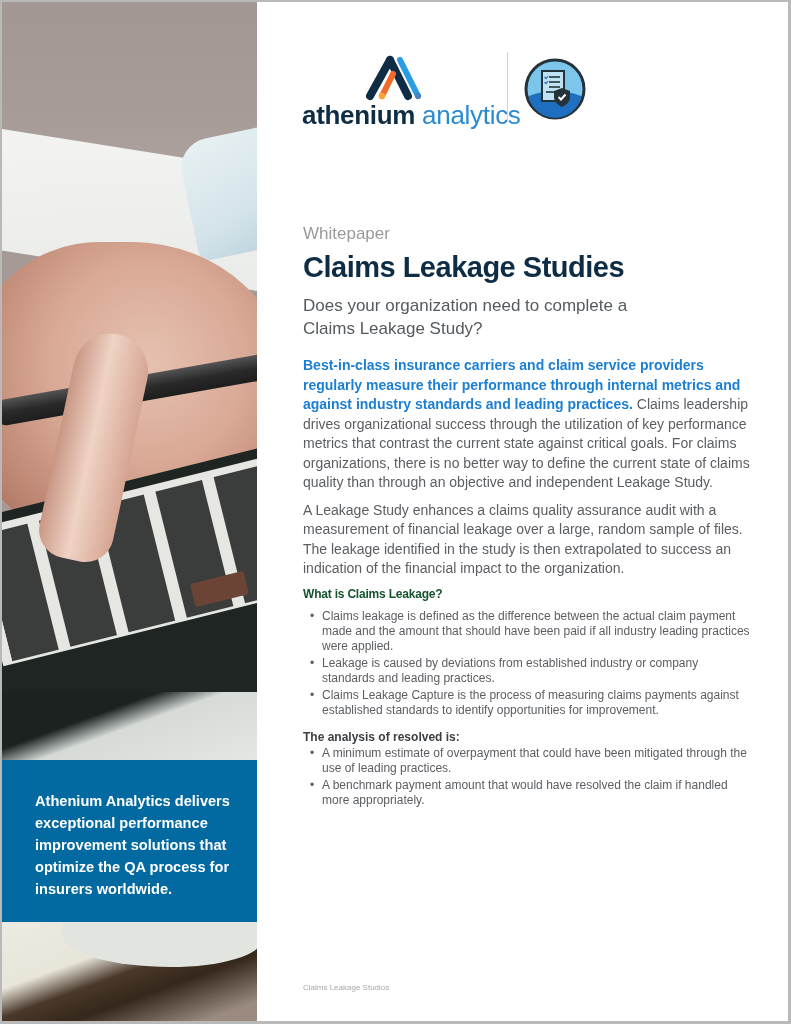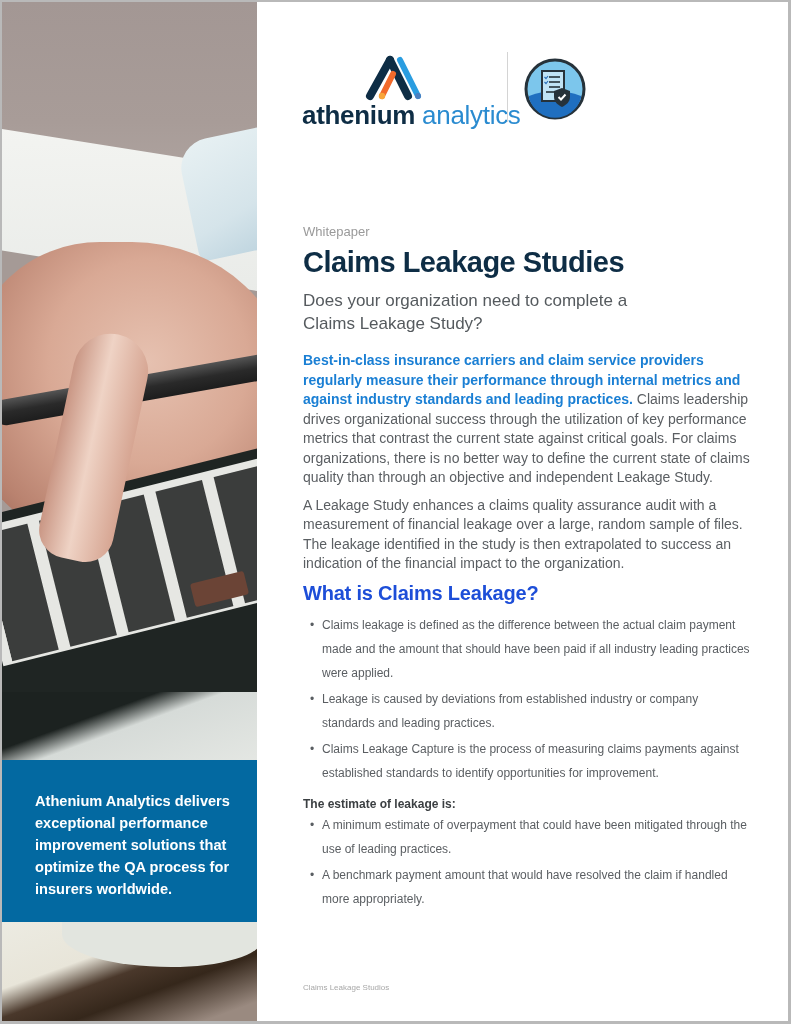--- a/index.html
+++ b/index.html
@@ -61,28 +61,28 @@
     
     .logo-area { position:absolute; left: 300px; top: 48px; width: 300px; height: 80px; }
     .logo-mark { position:absolute; left: 58px; top: 2px; width: 70px; height: 50px; }
     .logo-text { position:absolute; left: 0; top: 50px; font-size: 26px; letter-spacing: -0.3px; white-space: nowrap; text-align: center; }
     .logo-text .b { color:#0e2d45; font-weight: bold; }
     .logo-text .l { color:#2a8bd0; font-weight: normal; }
     .logo-divider { position:absolute; left: 205px; top: 2px; width: 1px; height: 70px; background:#d4d4d4; }
     .badge-icon { position:absolute; left: 222px; top: 8px; width: 62px; height: 62px; }
 
     .content { position:absolute; left: 301px; top: 222px; width: 448px; }
-    .eyebrow { color:#9a9a9a; font-size: 13px; margin-bottom: 6px; }
+    .eyebrow { color:#9a9a9a; font-size: 17px; margin-bottom: 6px; }
     .title { color:#0e2d45; font-size: 29px; font-weight: bold; letter-spacing: -0.5px; line-height: 34px; }
     .subtitle { color:#555a5e; font-size: 17px; line-height: 23px; margin-top: 10px; margin-bottom: 16px; }
     .para { color:#5a5e62; font-size: 14px; line-height: 19.5px; margin-bottom: 8px; }
     .para .lead { color:#1a7fd4; font-weight: bold; }
-    .h2 { color:#1d4ed8; font-size: 20px; font-weight: bold; margin-bottom: 8px; letter-spacing: -0.2px; }
+    .h2 { color:#14532d; font-size: 12px; font-weight: bold; margin-bottom: 8px; letter-spacing: -0.2px; }
     ul.bullets { list-style: none; margin-left: 7px; }
-    ul.bullets li { position: relative; padding-left: 12px; color:#5a5e62; font-size: 12px; line-height: 24px; margin-bottom: 2px; }
+    ul.bullets li { position: relative; padding-left: 12px; color:#5a5e62; font-size: 12px; line-height: 15px; margin-bottom: 2px; }
     ul.bullets li::before { content: "\2022"; position:absolute; left: 0; top: 0; color:#5a5e62; }
     .subhead { color:#3b3f42; font-weight: bold; font-size: 12px; margin-top: 12px; margin-bottom: 2px; }
 
     .footer { position:absolute; left: 301px; top: 981px; color:#a8a8a8; font-size: 8px; }
   </style>
 </head>
 <body>
 
 <div class="page">
 
@@ -147,21 +147,21 @@
     </p>
     <p class="para">A Leakage Study enhances a claims quality assurance audit with a measurement of financial leakage over a large, random sample of files. The leakage identified in the study is then extrapolated to success an indication of the financial impact to the organization.</p>
 
     <h2 class="h2">What is Claims Leakage?</h2>
     <ul class="bullets">
       <li>Claims leakage is defined as the difference between the actual claim payment made and the amount that should have been paid if all industry leading practices were applied.</li>
       <li>Leakage is caused by deviations from established industry or company standards and leading practices.</li>
       <li>Claims Leakage Capture is the process of measuring claims payments against established standards to identify opportunities for improvement.</li>
     </ul>
 
-    <div class="subhead">The estimate of leakage is:</div>
+    <div class="subhead">The analysis of resolved is:</div>
     <ul class="bullets">
       <li>A minimum estimate of overpayment that could have been mitigated through the use of leading practices.</li>
       <li>A benchmark payment amount that would have resolved the claim if handled more appropriately.</li>
     </ul>
   </div>
 
   <div class="footer">Claims Leakage Studios</div>
 </div>
 
 </body></html>

